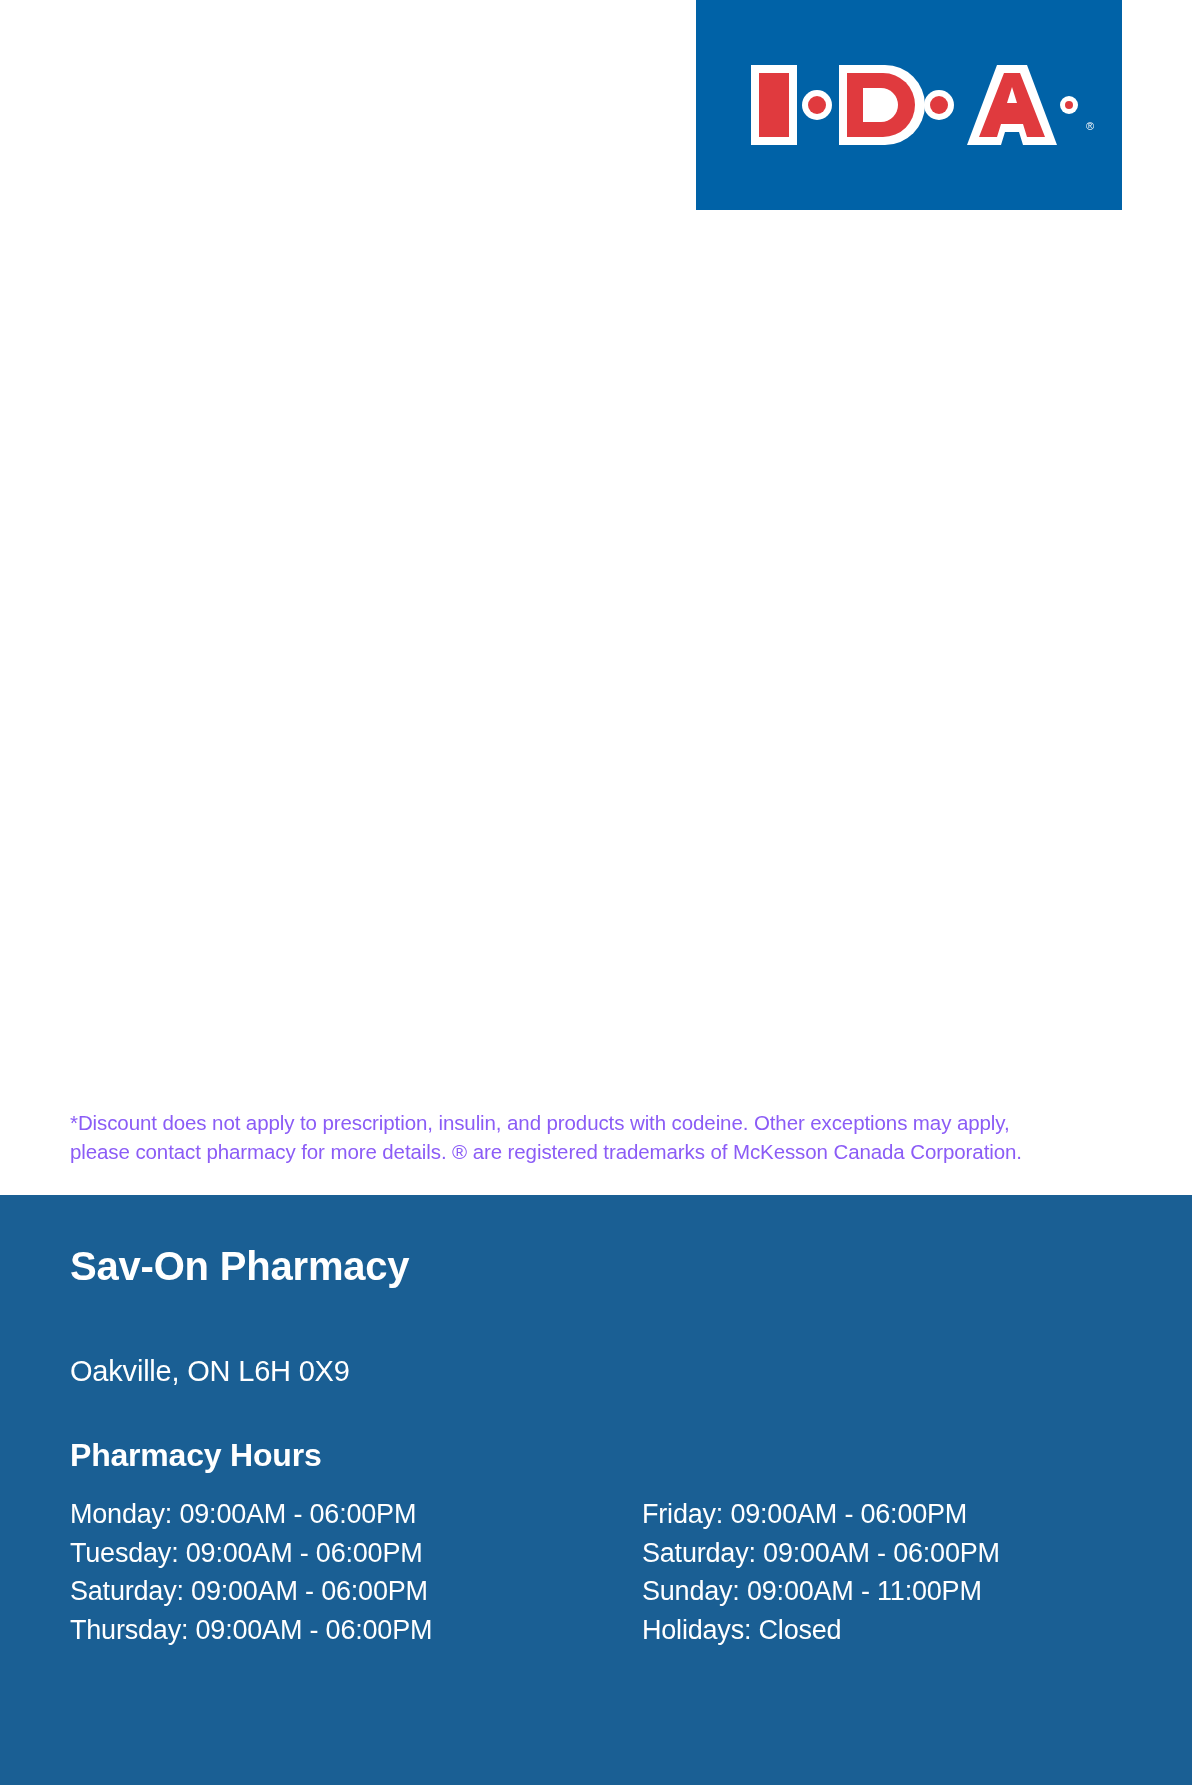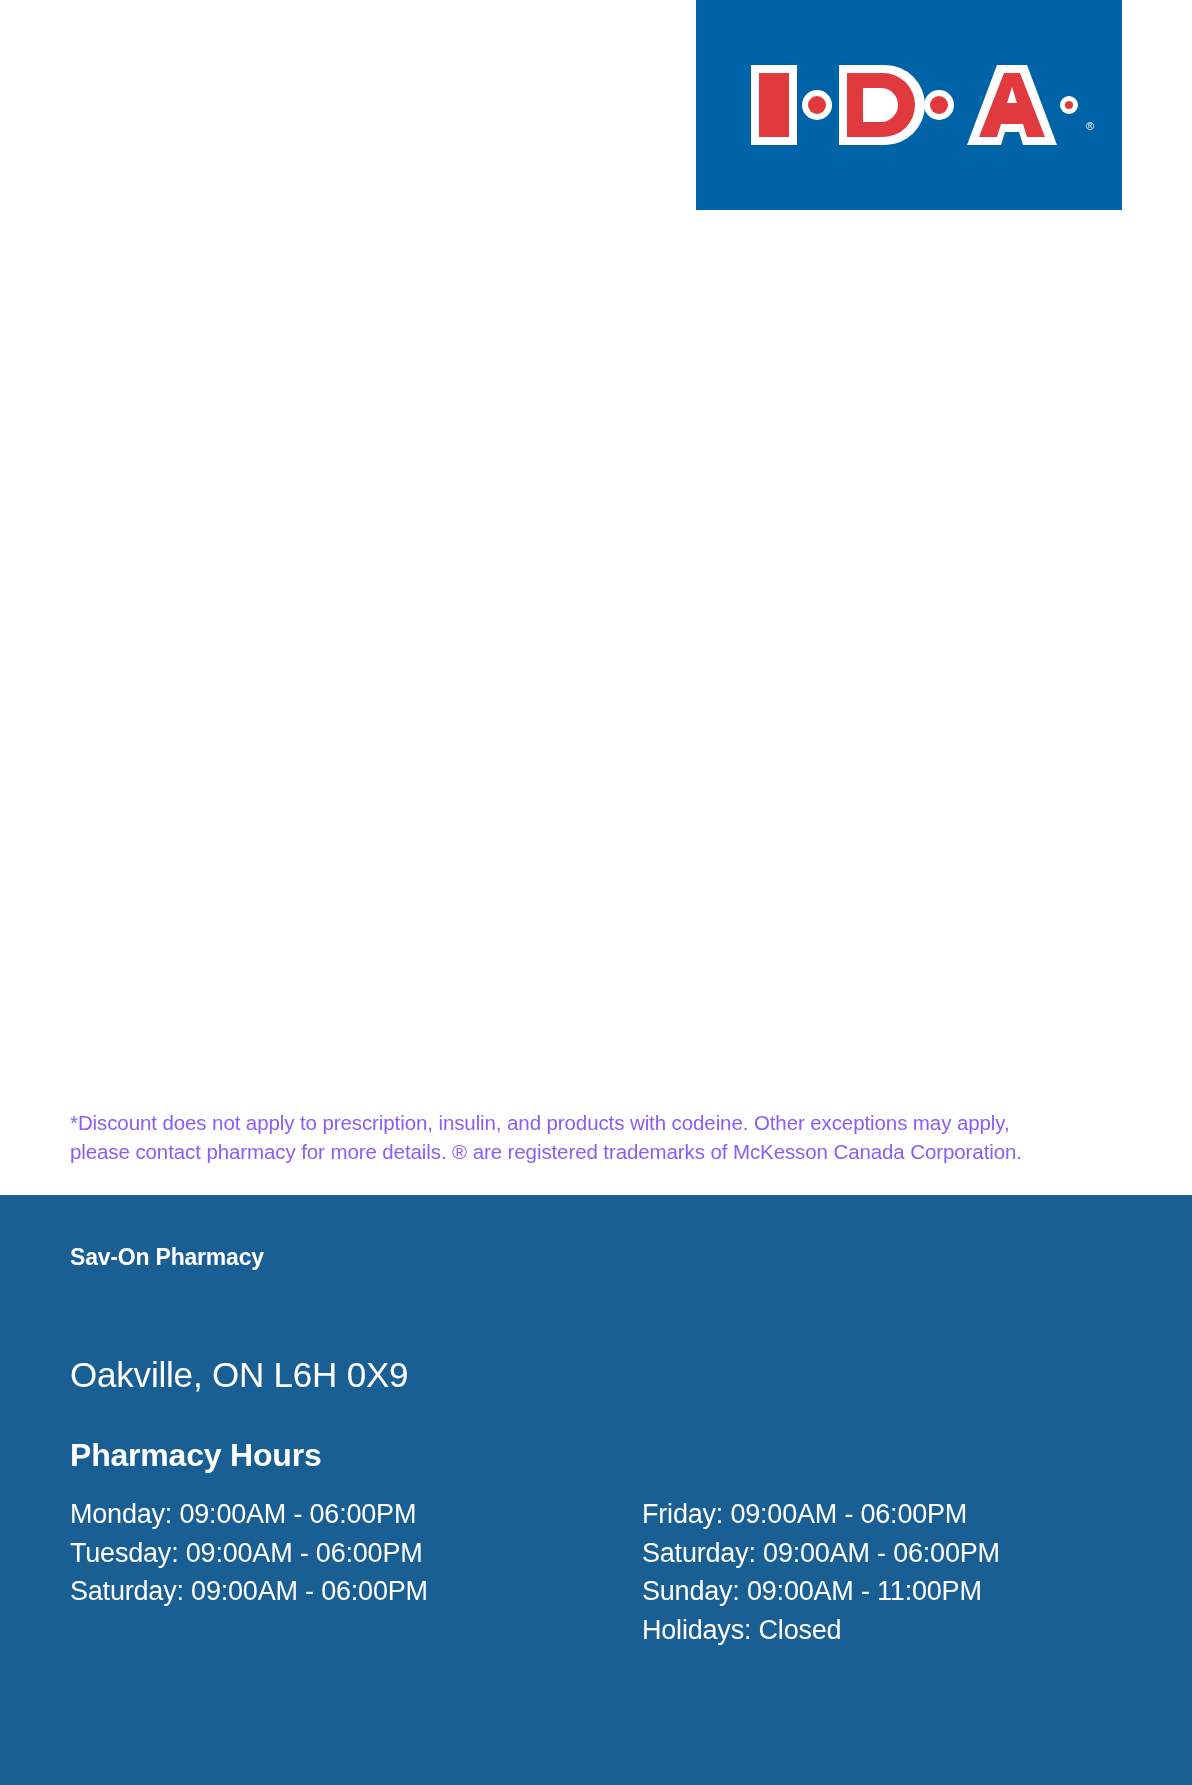--- a/index.html
+++ b/index.html
@@ -54,39 +54,39 @@
     width: 1192px;
     height: 590px;
     background: #1a5f94;
     color: #ffffff;
   }
 
   .store-name {
     position: absolute;
     left: 70px;
     top: 51px;
-    font-size: 23px;
+    font-size: 40px;
     font-weight: bold;
     letter-spacing: -0.2px;
     line-height: 1;
   }
   .store-address-1 {
     position: absolute;
     left: 70px;
     top: 105px;
     font-size: 35px;
     font-weight: normal;
     letter-spacing: -0.2px;
     line-height: 1;
   }
   .store-address-2 {
     position: absolute;
     left: 70px;
     top: 162px;
-    font-size: 35px;
+    font-size: 29px;
     font-weight: normal;
     letter-spacing: -0.2px;
     line-height: 1;
   }
 
   .hours-title {
     position: absolute;
     left: 70px;
     top: 244px;
     font-size: 32px;
@@ -155,20 +155,21 @@
 
   <div class="store-name">Sav-On Pharmacy</div>
   <div class="store-address-2">Oakville, ON L6H 0X9</div>
 
   <div class="hours-title">Pharmacy Hours</div>
 
   <div class="hours-col left">
     <div class="hours-row">Monday: 09:00AM - 06:00PM</div>
     <div class="hours-row">Tuesday: 09:00AM - 06:00PM</div>
     <div class="hours-row">Saturday: 09:00AM - 06:00PM</div>
+    <div class="hours-row">Thursday: 09:00AM - 06:00PM</div>
   </div>
 
   <div class="hours-col right">
     <div class="hours-row">Friday: 09:00AM - 06:00PM</div>
     <div class="hours-row">Saturday: 09:00AM - 06:00PM</div>
     <div class="hours-row">Sunday: 09:00AM - 11:00PM</div>
     <div class="hours-row">Holidays: Closed</div>
   </div>
 
 </div>

